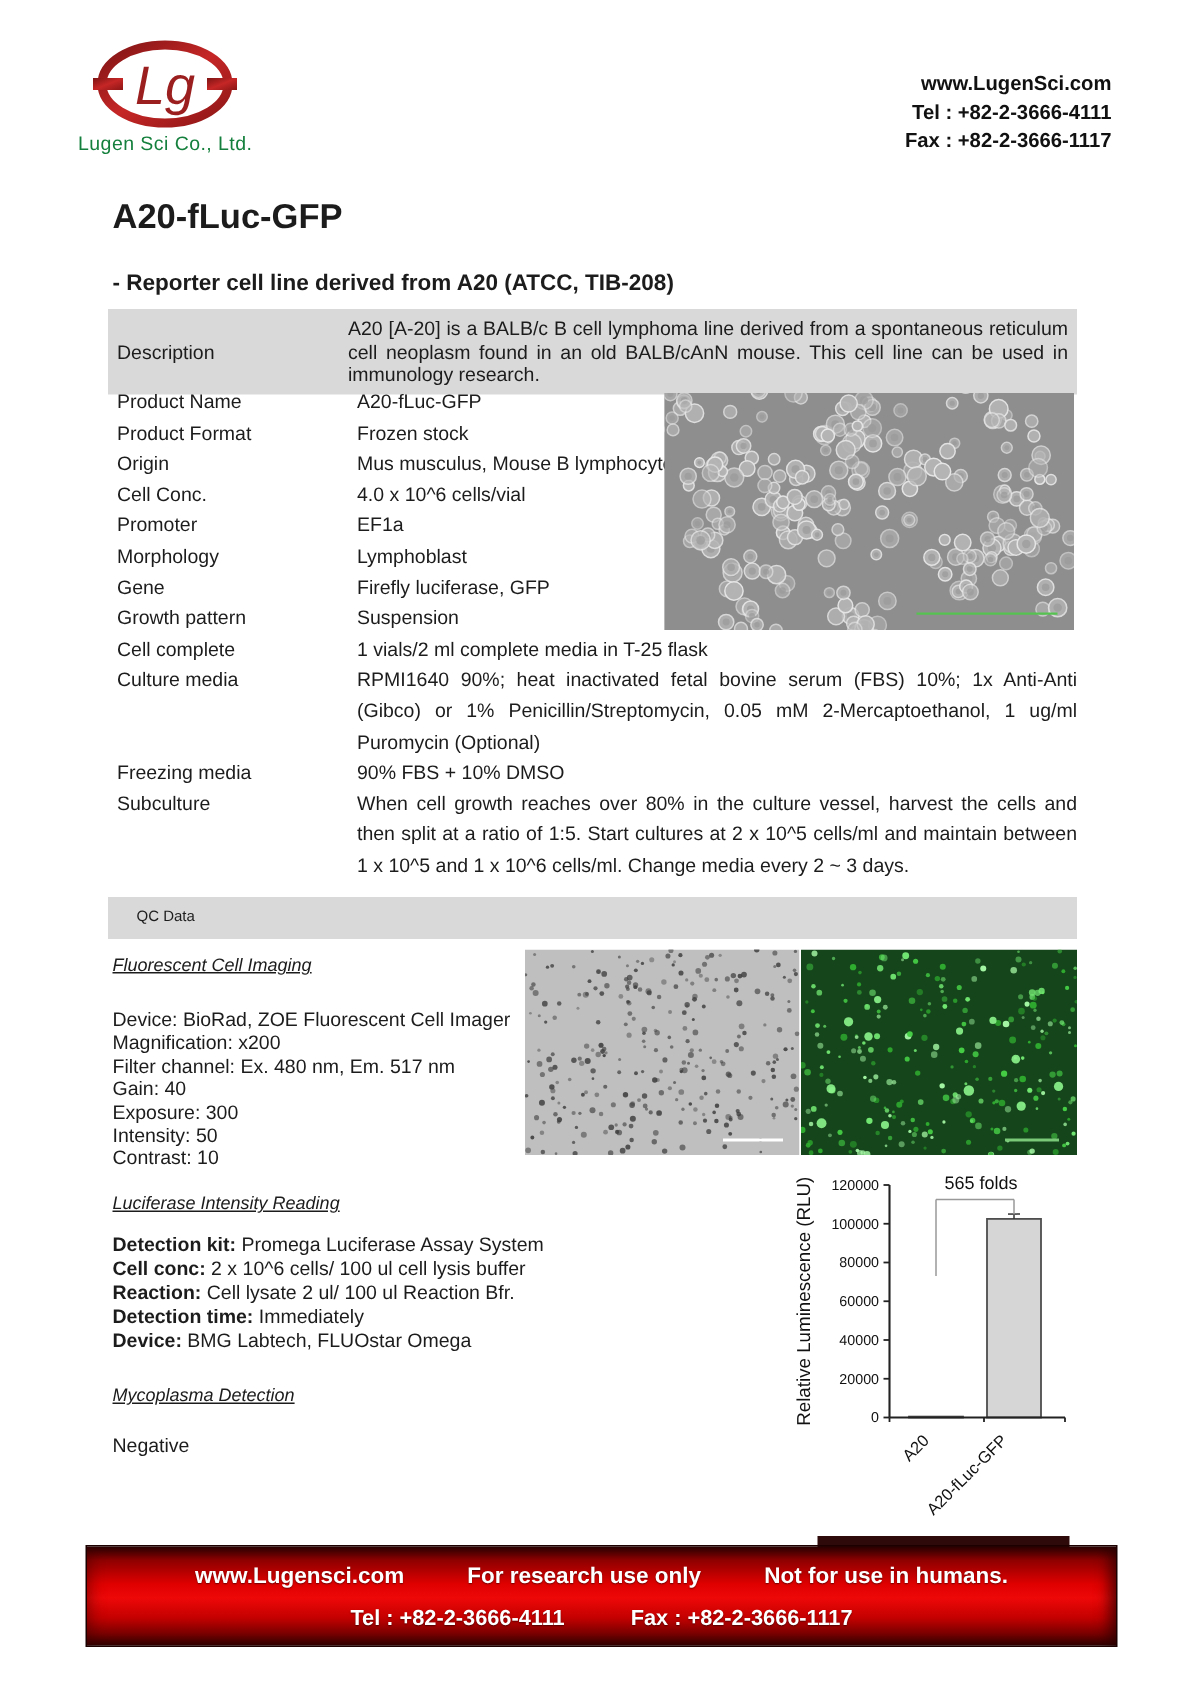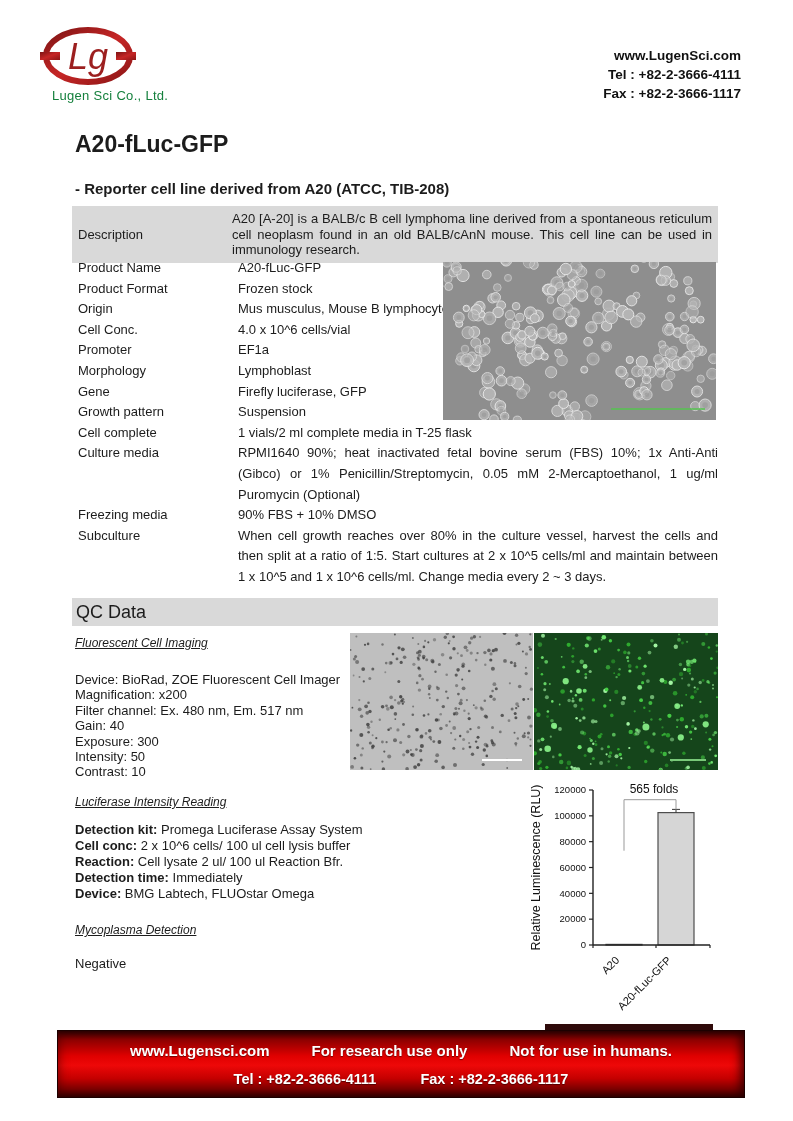--- a/index.html
+++ b/index.html
@@ -23,21 +23,21 @@
   .desc-text{flex:1;font-size:13px;line-height:15.6px;padding:5px 6px 5px 0;text-align:justify}
 
   
   .ptable{left:72px;top:258px;width:646px}
   .prow{display:flex}
   .plabel{width:160px;padding-left:6px;font-size:13px;line-height:20.6px;flex:none}
   .pvalue{flex:1;font-size:13px;line-height:20.6px;text-align:justify;padding-right:0}
 
   
   .qc-band{left:72px;top:598px;width:646px;height:28px;background:#d9d9d9}
-  .qc-band span{font-size:18px;line-height:28px;padding-left:4px}
+  .qc-band span{font-size:10px;line-height:28px;padding-left:19px}
   .qc-heading{font-size:12px;font-weight:normal;font-style:italic;text-decoration:underline}
   .qline{font-size:13px;line-height:15.4px}
   .lucif .qline{line-height:16px}
   .neg{font-size:13px}
 
   
   .micro{display:block;background:#8e8e8e}
   svg text{font-family:"Liberation Sans",sans-serif}
 
   
@@ -48,21 +48,21 @@
     border:1px solid #1c0000;
     box-shadow:inset -8px 0 10px -4px rgba(40,0,0,.8), inset 8px 0 10px -6px rgba(60,0,0,.5);
     color:#fff;font-weight:bold;
   }
   .fline1{display:flex;justify-content:space-between;padding:11px 72px 0;font-size:15px;text-shadow:0 1px 1px rgba(0,0,0,.5)}
   .fline2{display:flex;justify-content:center;gap:44px;margin-top:12px;font-size:14.5px;text-shadow:0 1px 1px rgba(0,0,0,.5)}
 </style>
 </head>
 <body>
 
-<div class="abs" style="left:40px;top:26px">
+<div class="abs" style="left:62px;top:26px">
   <svg width="96" height="62" viewBox="0 0 96 62">
     <defs>
       <linearGradient id="lgRed" x1="0" y1="0" x2="1" y2="1">
         <stop offset="0" stop-color="#7d1414"></stop>
           <stop offset=".5" stop-color="#c62626"></stop>
           <stop offset="1" stop-color="#8c1616"></stop>
       </linearGradient>
     </defs>
     <ellipse cx="48" cy="30" rx="42" ry="26" fill="none" stroke="url(#lgRed)" stroke-width="6"></ellipse>
     <rect x="0" y="26" width="20" height="8" fill="url(#lgRed)"></rect>

